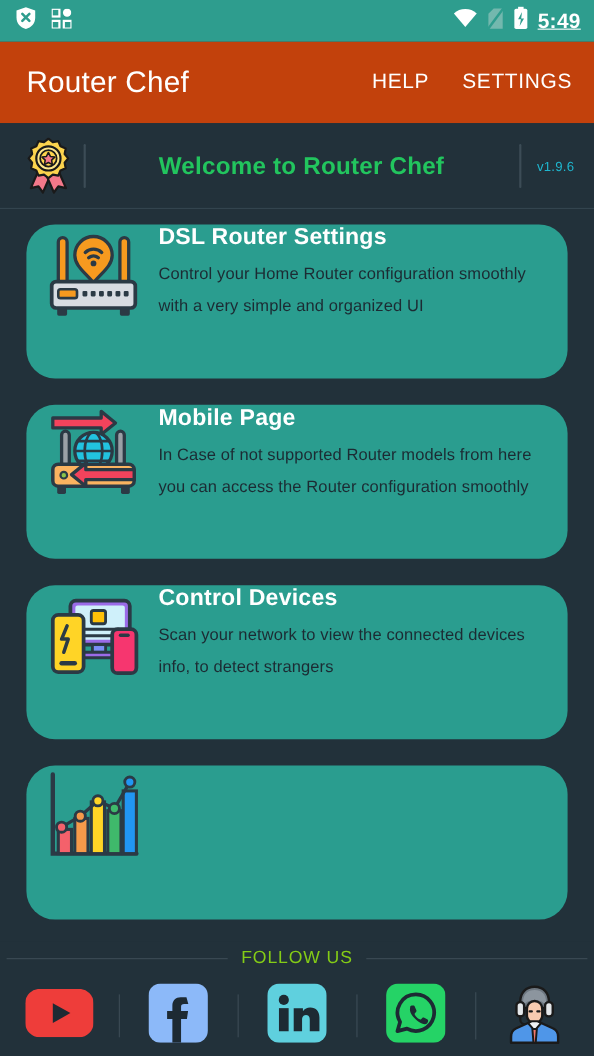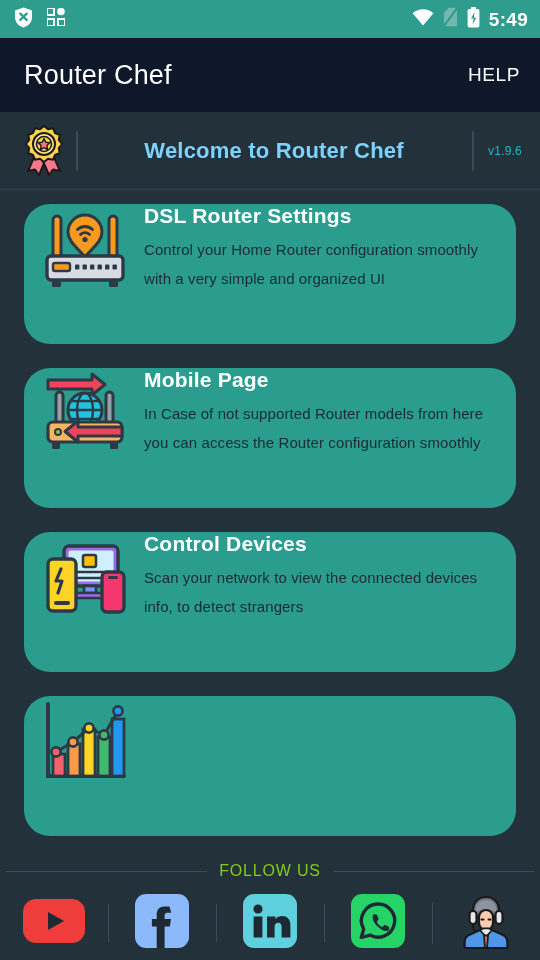--- a/index.html
+++ b/index.html
@@ -12,43 +12,43 @@
   }
 
   
   .statusbar{
     height:38px;width:540px;background:#2E9D8E;
     display:flex;align-items:center;justify-content:space-between;
     padding:0 12px 0 14px;
   }
   .sb-left{display:flex;align-items:center;gap:14px;}
   .sb-right{display:flex;align-items:center;gap:9px;}
-  .sb-time{font-size:19px;font-weight:bold;color:#fff;letter-spacing:.3px;line-height:1;}
+  .sb-time{font-size:19px;font-weight:bold;color:#fff;letter-spacing:.3px;line-height:1;text-decoration:underline;}
 
   
   .appbar{
-    height:74px;width:540px;background:#0f172a;
+    height:74px;width:540px;background:#c2410c;
     display:flex;align-items:center;justify-content:space-between;
     padding:0 20px 0 24px;
   }
   .app-title{font-size:27px;font-weight:400;color:#fff;letter-spacing:.2px;}
   .appbar-actions{display:flex;gap:30px;}
   .appbar-action{font-size:19px;color:#fff;letter-spacing:.6px;background:none;border:none;
     font-family:"Liberation Sans",sans-serif;cursor:pointer;}
 
   
   .banner{
     height:78px;width:540px;background:#22313A;
     display:flex;align-items:center;padding:0 12px 0 18px;
     border-bottom:1px solid #33444E;
   }
   .banner-badge{width:52px;height:56px;flex:0 0 auto;display:flex;align-items:center;justify-content:center;}
   .banner-sep{width:2px;height:40px;background:#3C4C56;margin:0 4px 0 6px;border-radius:1px;}
   .banner-title-wrap{flex:1;display:flex;align-items:center;justify-content:center;}
-  .banner-title{font-size:22px;font-weight:bold;color:#7dd3fc;letter-spacing:.2px;}
+  .banner-title{font-size:22px;font-weight:bold;color:#22c55e;letter-spacing:.2px;}
   .banner-version{font-size:12px;color:#1FB6CE;margin-left:10px;margin-right:6px;letter-spacing:.2px;}
 
   
   .content{padding:14px 24px 0 24px;}
   .card{
     background:#2A9D8F;border-radius:26px;
     height:140px;margin-bottom:24px;
     display:flex;align-items:flex-start;padding:0 18px 0 14px;
     cursor:pointer;
   }
@@ -108,20 +108,21 @@
       </svg>
     </span>
     <span class="sb-time">5:49</span>
   </div>
 </div>
 
 <div class="appbar">
   <div class="app-title">Router Chef</div>
   <div class="appbar-actions">
     <button class="appbar-action">HELP</button>
+    <button class="appbar-action">SETTINGS</button>
   </div>
 </div>
 
 <div class="banner">
   <div class="banner-badge">
     <svg width="46" height="52" viewBox="0 0 46 52">
       <path d="M14 30 L7 46 l7-1.5 4 5.5 7-16z" fill="#F4788A" stroke="#1A1A1A" stroke-width="2" stroke-linejoin="round"></path>
       <path d="M32 30 L39 46 l-7-1.5 -4 5.5 -7-16z" fill="#F4788A" stroke="#1A1A1A" stroke-width="2" stroke-linejoin="round"></path>
       <path d="M23 1 l4 3.2 5-0.9 2 4.7 4.7 2 -0.9 5 3.2 4 -3.2 4 0.9 5 -4.7 2 -2 4.7 -5-0.9 -4 3.2 -4-3.2 -5 0.9 -2-4.7 -4.7-2 0.9-5 -3.2-4 3.2-4 -0.9-5 4.7-2 2-4.7 5 0.9z" fill="#FCD34D" stroke="#1A1A1A" stroke-width="2" stroke-linejoin="round"></path>
       <circle cx="23" cy="19" r="11" fill="#FDE68A" stroke="#1A1A1A" stroke-width="2"></circle>

